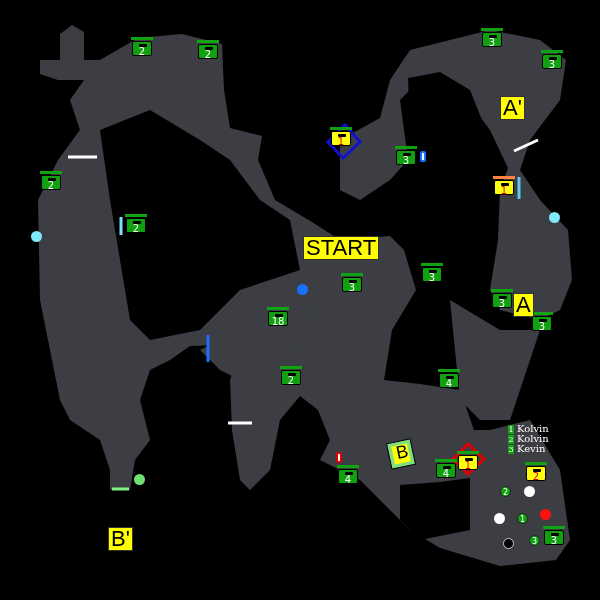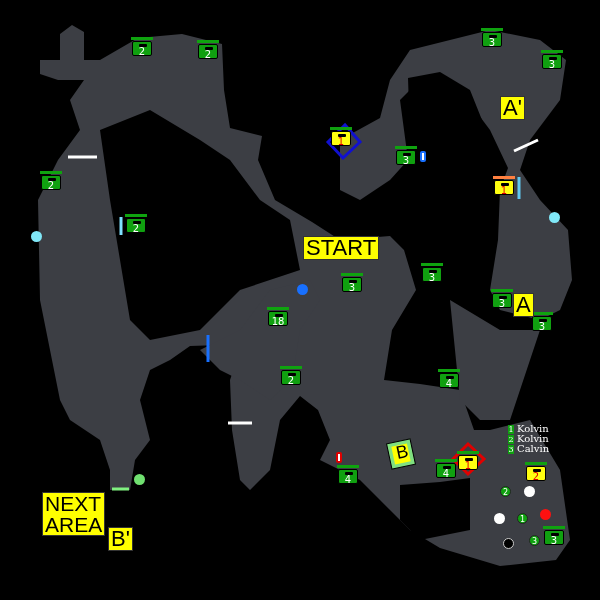--- a/index.html
+++ b/index.html
@@ -227,32 +227,28 @@
         <div class="slot"></div>
       </div>
       <div class="num">2</div>
     </div>
 
   <div class="label" style="left:303px;top:236px;font-size:22px;">START</div>
   <div class="label" style="left:513px;top:293px;font-size:22px;">A</div>
   <div class="label" style="left:500px;top:96px;font-size:22px;">A'</div>
   <div class="label" style="left:394px;top:443px;font-size:18px;background:transparent;border:none;transform:rotate(-12deg);">B</div>
   <div class="label" style="left:108px;top:527px;font-size:22px;">B'</div>
-  <div class="label" style="left:42px;top:492px;font-size:21px;line-height:21px;">
-    <div>NEXT</div>
-    <div>AREA</div>
-  </div>
 
   <div class="legend">
     <div class="row">
         <span class="badge">1</span>
         <span>Kolvin</span>
       </div>
     <div class="row">
         <span class="badge">2</span>
         <span>Kolvin</span>
       </div>
     <div class="row">
         <span class="badge">3</span>
-        <span>Calvin</span>
+        <span>Kevin</span>
       </div>
   </div>
 </div>
 
 </body></html>

